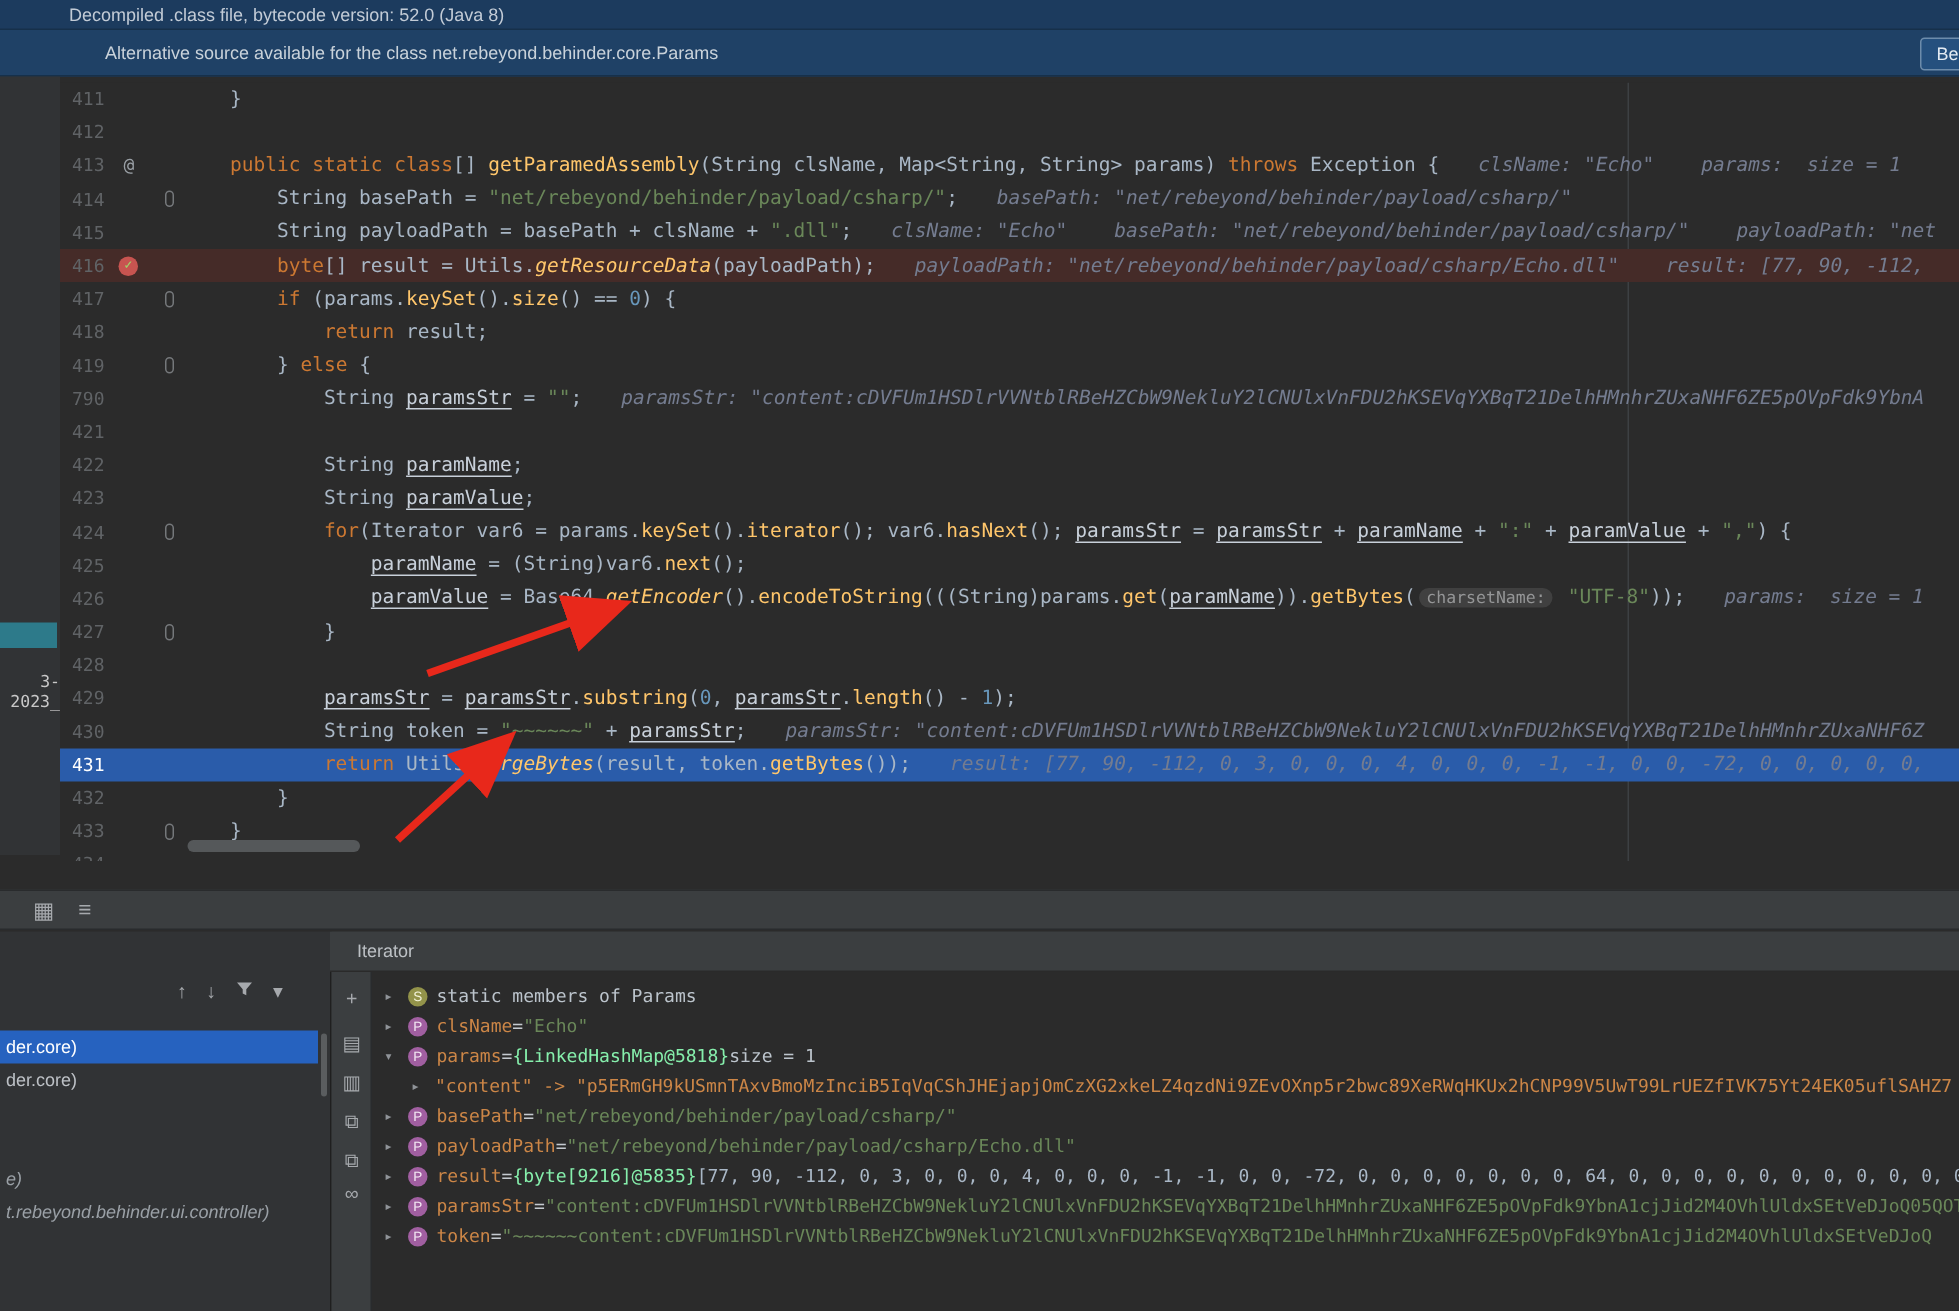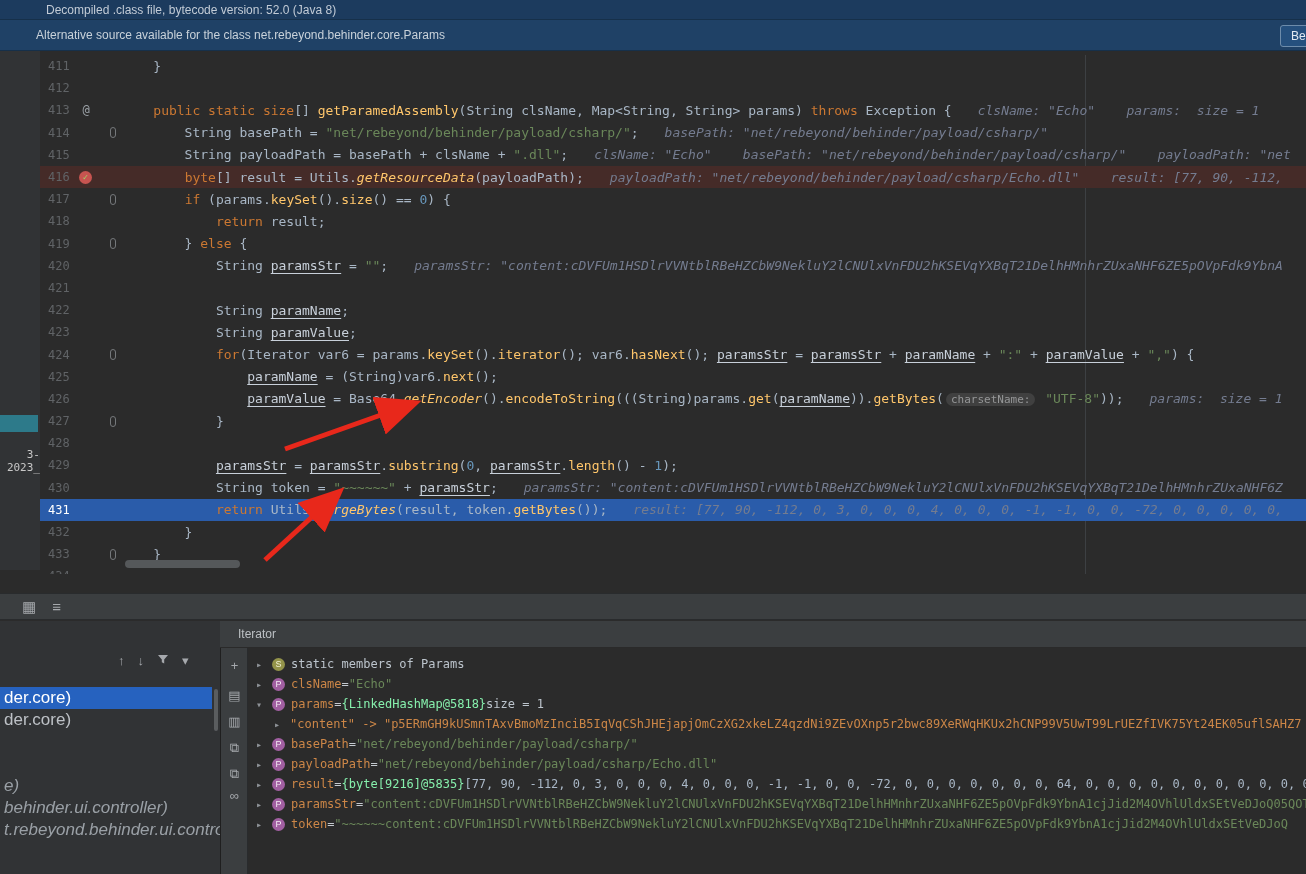--- a/index.html
+++ b/index.html
@@ -5,21 +5,21 @@
   *{margin:0;padding:0;box-sizing:border-box;}
   body{background:#1e1e1e;}
   #app{position:relative;width:1306px;height:874px;background:#2b2b2b;overflow:hidden;
        font-family:"Liberation Sans",sans-serif;}
 
   
   .banner1{position:absolute;top:0;left:0;width:100%;height:20px;background:#1c3b5e;
            border-bottom:1px solid #16304a;display:flex;align-items:center;padding-left:46px;
            color:#c2cbd6;font-size:12px;}
   .banner2{position:absolute;top:20px;left:0;width:100%;height:31px;background:#1f4166;
-           border-bottom:1px solid #16304a;display:flex;align-items:center;padding-left:36px;
+           border-bottom:1px solid #16304a;display:flex;align-items:center;padding-left:70px;
            color:#c9d2da;font-size:12px;}
   .alt-btn{position:absolute;top:25px;left:1280px;height:22px;padding:0 10px;background:#25507e;
            border:1px solid #6d8cab;border-radius:3px;color:#e2eaf2;font-size:12px;
            display:flex;align-items:center;white-space:nowrap;}
 
   
   #strip{position:absolute;top:51px;left:0;width:40px;height:519px;background:#313335;overflow:hidden;}
   .strip-teal{position:absolute;top:364px;left:0;width:38px;height:17px;background:#2d7a8a;}
   .strip-tab{position:absolute;top:397px;left:0;width:40px;text-align:right;color:#c8c8c8;
              font:11px "DejaVu Sans Mono",monospace;}
@@ -58,21 +58,21 @@
   #dbg-toolbar{position:absolute;top:593px;left:0;width:100%;height:27px;background:#3b3e40;
                border-top:1px solid #292b2d;border-bottom:1px solid #292b2d;display:flex;
                align-items:center;gap:16px;padding-left:22px;color:#a6a9ad;font-size:15px;}
   #vheader{position:absolute;top:621px;left:220px;right:0;height:27px;background:#3b3e40;
            border-bottom:1px solid #2a2a2a;display:flex;align-items:center;padding-left:18px;
            color:#bcc0c4;font-size:12px;}
   #frames{position:absolute;top:621px;left:0;width:220px;height:253px;background:#313335;overflow:hidden;}
   .ftoolbar{position:absolute;top:32px;left:118px;display:flex;gap:13px;color:#a6a9ad;font-size:13px;
             align-items:center;}
   #frame-rows{position:absolute;top:66px;left:0;right:0;}
-  .frame-row{height:22px;line-height:22px;padding-left:4px;font-size:17px;color:#bdc1c6;
+  .frame-row{height:22px;line-height:22px;padding-left:4px;font-size:12px;color:#bdc1c6;
              white-space:nowrap;overflow:hidden;}
   .frame-row.selected{background:#2662bf;color:#ffffff;width:212px;}
   .frame-row.lib{font-style:italic;color:#9aa0a6;}
   #frames-scroll{position:absolute;right:2px;top:68px;width:4px;height:42px;background:#5a5d5f;border-radius:2px;}
   #vdivider{position:absolute;top:621px;left:220px;width:1px;height:253px;background:#1f1f1f;}
   #vstrip{position:absolute;top:648px;left:221px;width:27px;height:226px;background:#3b3e40;
           border-right:1px solid #292b2d;}
   .vstrip-icon{position:absolute;left:0;width:27px;text-align:center;color:#a6a9ad;font-size:13px;}
   #vtree{position:absolute;top:648px;left:248px;right:0;height:226px;background:#2b2b2b;
          padding-top:6px;font-family:"DejaVu Sans Mono",monospace;font-size:12px;overflow:hidden;}
@@ -127,21 +127,21 @@
             <span class="pinslot"></span>
           </div>
           <div class="ctext"></div>
         </div>
         <div class="code-row">
           <div class="gutter">
             <span class="lnum">413</span>
             <span class="gicon">@</span>
             <span class="pinslot"></span>
           </div>
-          <div class="ctext"><span class="tok-p">    </span><span class="tok-k">public static size</span><span class="tok-p">[] </span><span class="tok-m">getParamedAssembly</span><span class="tok-p">(String clsName, Map&lt;String, String&gt; params) </span><span class="tok-k">throws</span><span class="tok-p"> Exception {</span><span class="tok-h">clsName: "Echo"    params:  size = 1</span></div>
+          <div class="ctext"><span class="tok-p">    </span><span class="tok-k">public static class</span><span class="tok-p">[] </span><span class="tok-m">getParamedAssembly</span><span class="tok-p">(String clsName, Map&lt;String, String&gt; params) </span><span class="tok-k">throws</span><span class="tok-p"> Exception {</span><span class="tok-h">clsName: "Echo"    params:  size = 1</span></div>
         </div>
         <div class="code-row">
           <div class="gutter">
             <span class="lnum">414</span>
             <span class="gicon"></span>
             <span class="pinslot">
               <span class="fold"></span>
             </span>
           </div>
           <div class="ctext"><span class="tok-p">        String basePath = </span><span class="tok-s">"net/rebeyond/behinder/payload/csharp/"</span><span class="tok-p">;</span><span class="tok-h">basePath: "net/rebeyond/behinder/payload/csharp/"</span></div>
@@ -185,21 +185,21 @@
             <span class="lnum">419</span>
             <span class="gicon"></span>
             <span class="pinslot">
               <span class="fold"></span>
             </span>
           </div>
           <div class="ctext"><span class="tok-p">        } </span><span class="tok-k">else</span><span class="tok-p"> {</span></div>
         </div>
         <div class="code-row">
           <div class="gutter">
-            <span class="lnum">420</span>
+            <span class="lnum">790</span>
             <span class="gicon"></span>
             <span class="pinslot"></span>
           </div>
           <div class="ctext"><span class="tok-p">            String </span><span class="tok-u">paramsStr</span><span class="tok-p"> = </span><span class="tok-s">""</span><span class="tok-p">;</span><span class="tok-h">paramsStr: "content:cDVFUm1HSDlrVVNtblRBeHZCbW9NekluY2lCNUlxVnFDU2hKSEVqYXBqT21DelhHMnhrZUxaNHF6ZE5pOVpFdk9YbnA</span></div>
         </div>
         <div class="code-row">
           <div class="gutter">
             <span class="lnum">421</span>
             <span class="gicon"></span>
             <span class="pinslot"></span>
@@ -344,21 +344,20 @@
           </svg>
       </span>
       <span>▾</span>
     </div>
     <div id="frame-rows">
         <div class="frame-row selected">der.core)</div>
         <div class="frame-row">der.core)</div>
         <div class="frame-row"></div>
         <div class="frame-row"></div>
         <div class="frame-row lib">e)</div>
-        <div class="frame-row lib">behinder.ui.controller)</div>
         <div class="frame-row lib">t.rebeyond.behinder.ui.controller)</div>
       </div>
     <div id="frames-scroll"></div>
   </div>
 
   <div id="vdivider"></div>
 
   <div id="vheader">
     <span>Iterator</span>
   </div>

